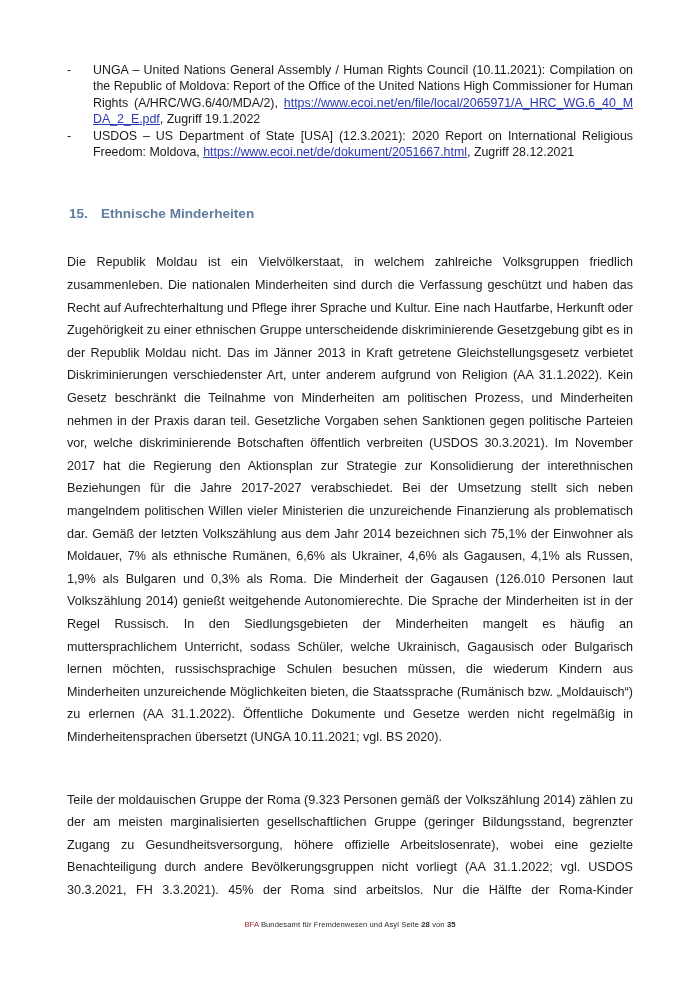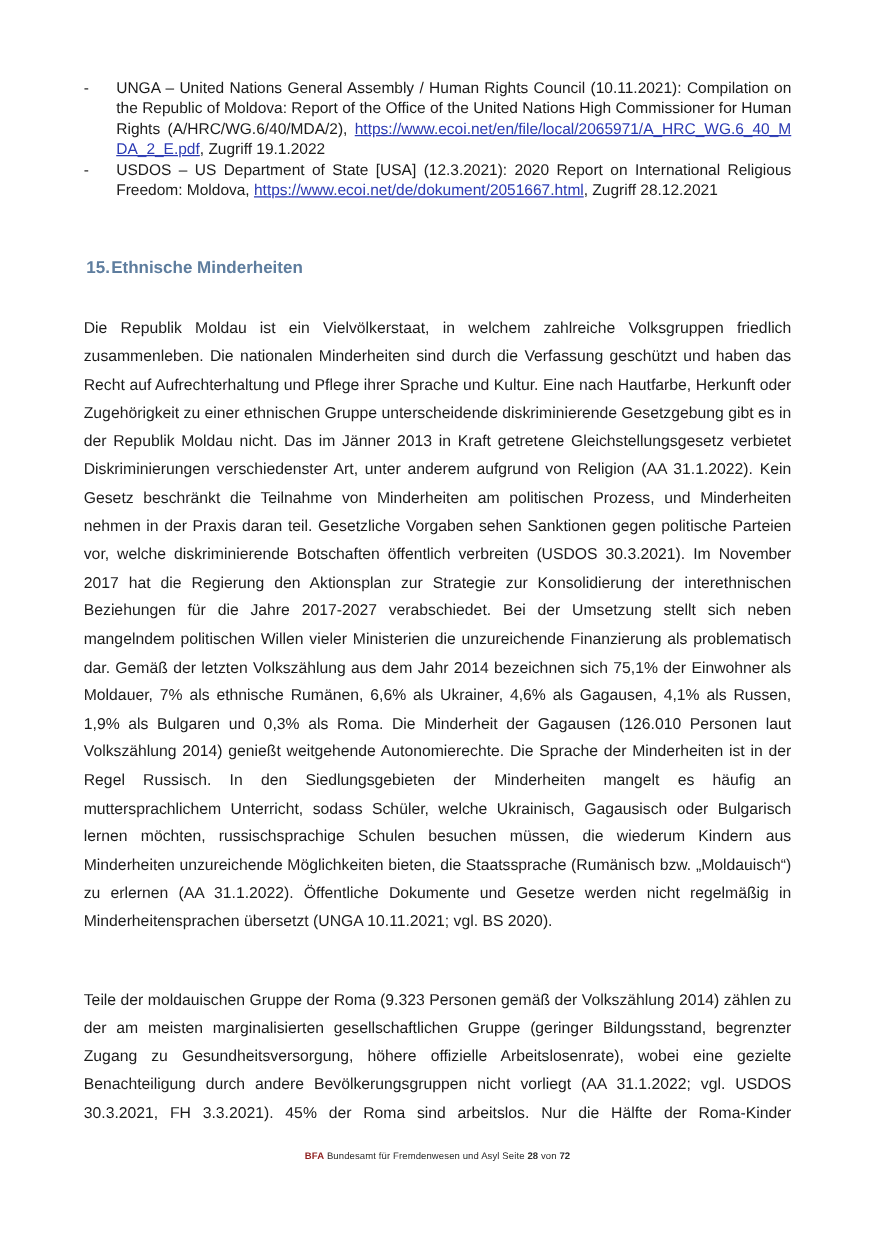--- a/index.html
+++ b/index.html
@@ -39,42 +39,42 @@
   }
   
   .section-heading {
     margin-top: 46px;
     padding-left: 2px;
     font-size: 13.6px;
     font-weight: bold;
     color: #5e7d9e;
     display: flex;
   }
-  .section-number { margin-right: 1px; }
+  .section-number { margin-right: 13px; }
   
   .body-para {
     margin-top: 30px;
     font-size: 12.6px;
     line-height: 22.6px;
     text-align: justify;
     color: #1b1b1b;
   }
   .body-para.second { margin-top: 23px; }
   .body-para.continues { text-align-last: justify; margin-top: 40px; }
   
   .page-footer {
     position: absolute;
     left: 0; right: 0;
     top: 920px;
     text-align: center;
     font-size: 7.6px;
     color: #2a2a2a;
     letter-spacing: 0.1px;
   }
-  .footer-abbr { color: #8f1d1d; font-weight: bold; }
+  .footer-abbr { color: #8f1d1d; font-weight: normal; }
   .footer-bold { font-weight: bold; }
 </style>
 </head>
 <body>
 
 <div class="page">
 
   <ul class="ref-list">
     <li class="ref-item">
       <span class="ref-marker">-</span>
@@ -93,16 +93,16 @@
 
   <p class="body-para">Die Republik Moldau ist ein Vielvölkerstaat, in welchem zahlreiche Volksgruppen friedlich zusammenleben. Die nationalen Minderheiten sind durch die Verfassung geschützt und haben das Recht auf Aufrechterhaltung und Pflege ihrer Sprache und Kultur. Eine nach Hautfarbe, Herkunft oder Zugehörigkeit zu einer ethnischen Gruppe unterscheidende diskriminierende Gesetzgebung gibt es in der Republik Moldau nicht. Das im Jänner 2013 in Kraft getretene Gleichstellungsgesetz verbietet Diskriminierungen verschiedenster Art, unter anderem aufgrund von Religion (AA 31.1.2022). Kein Gesetz beschränkt die Teilnahme von Minderheiten am politischen Prozess, und Minderheiten nehmen in der Praxis daran teil. Gesetzliche Vorgaben sehen Sanktionen gegen politische Parteien vor, welche diskriminierende Botschaften öffentlich verbreiten (USDOS 30.3.2021). Im November 2017 hat die Regierung den Aktionsplan zur Strategie zur Konsolidierung der interethnischen Beziehungen für die Jahre 2017-2027 verabschiedet. Bei der Umsetzung stellt sich neben mangelndem politischen Willen vieler Ministerien die unzureichende Finanzierung als problematisch dar. Gemäß der letzten Volkszählung aus dem Jahr 2014 bezeichnen sich 75,1% der Einwohner als Moldauer, 7% als ethnische Rumänen, 6,6% als Ukrainer, 4,6% als Gagausen, 4,1% als Russen, 1,9% als Bulgaren und 0,3% als Roma. Die Minderheit der Gagausen (126.010 Personen laut Volkszählung 2014) genießt weitgehende Autonomierechte. Die Sprache der Minderheiten ist in der Regel Russisch. In den Siedlungsgebieten der Minderheiten mangelt es häufig an muttersprachlichem Unterricht, sodass Schüler, welche Ukrainisch, Gagausisch oder Bulgarisch lernen möchten, russischsprachige Schulen besuchen müssen, die wiederum Kindern aus Minderheiten unzureichende Möglichkeiten bieten, die Staatssprache (Rumänisch bzw. „Moldauisch“) zu erlernen (AA 31.1.2022). Öffentliche Dokumente und Gesetze werden nicht regelmäßig in Minderheitensprachen übersetzt (UNGA 10.11.2021; vgl. BS 2020).</p>
 
   <p class="body-para second continues">Teile der moldauischen Gruppe der Roma (9.323 Personen gemäß der Volkszählung 2014) zählen zu der am meisten marginalisierten gesellschaftlichen Gruppe (geringer Bildungsstand, begrenzter Zugang zu Gesundheitsversorgung, höhere offizielle Arbeitslosenrate), wobei eine gezielte Benachteiligung durch andere Bevölkerungsgruppen nicht vorliegt (AA 31.1.2022; vgl. USDOS 30.3.2021, FH 3.3.2021). 45% der Roma sind arbeitslos. Nur die Hälfte der Roma-Kinder</p>
 
   <div class="page-footer">
     <span class="footer-abbr">BFA</span>
     <span>Bundesamt für Fremdenwesen und Asyl Seite</span>
     <span class="footer-bold">28</span>
     <span>von</span>
-    <span class="footer-bold">72</span>
+    <span class="footer-bold">35</span>
   </div>
 
 </div>
 
 </body></html>

